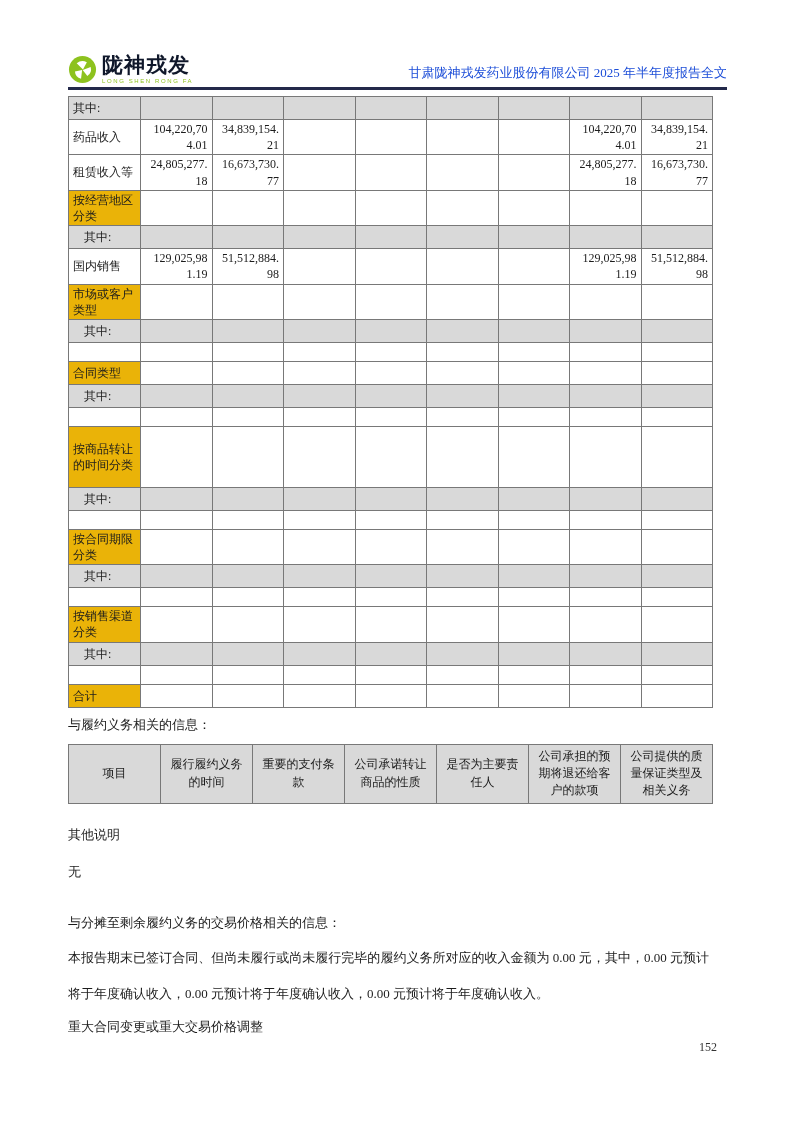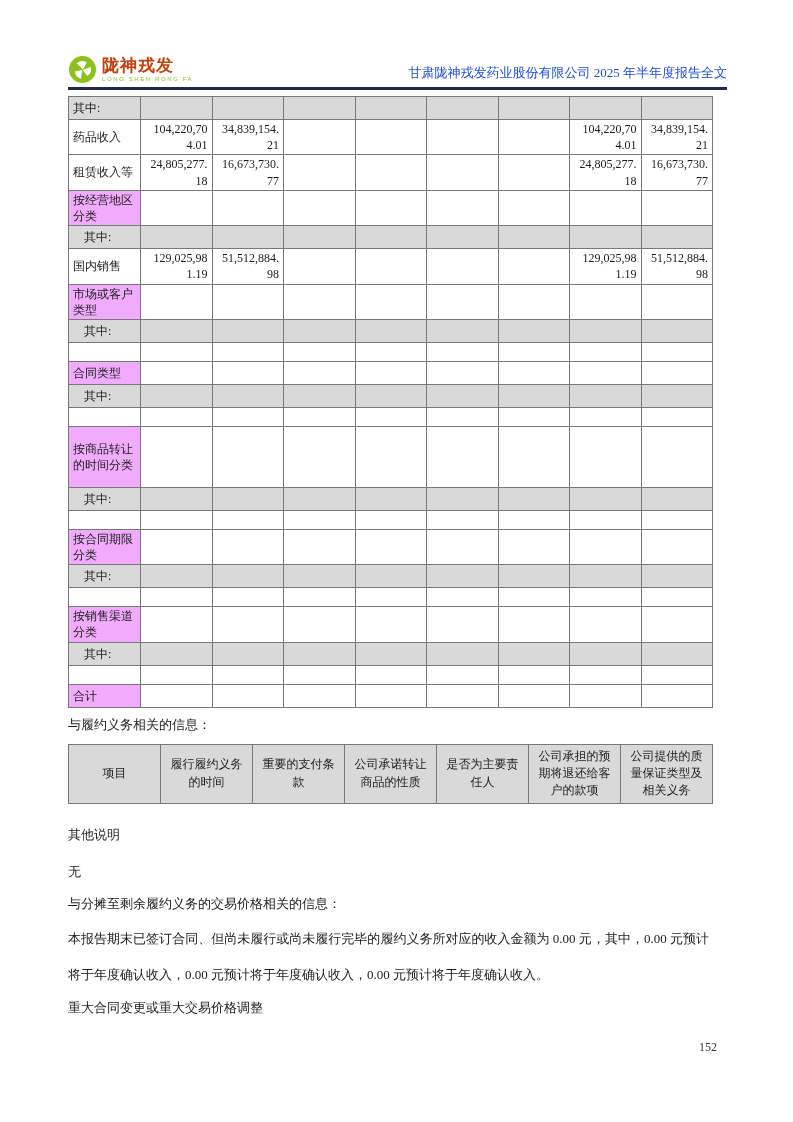--- a/index.html
+++ b/index.html
@@ -15,46 +15,46 @@
   
   .header{
     margin:46px 66px 0 68px;
     height:38px;
     border-bottom:3px solid #23294a;
     display:flex;justify-content:space-between;align-items:flex-end;
     padding-bottom:3px;
   }
   .logo{display:flex;align-items:center;gap:5px;}
   .logo-text{display:flex;flex-direction:column;line-height:1;}
-  .logo-cn{font-size:17px;font-weight:bold;color:#c2410c;letter-spacing:1px;font-family:"Liberation Serif","DejaVu Serif",serif;}
+  .logo-cn{font-size:21px;font-weight:bold;color:#0f172a;letter-spacing:1px;font-family:"Liberation Serif","DejaVu Serif",serif;}
   .logo-en{font-size:6px;color:#8dc21e;letter-spacing:1.6px;margin-top:2px;font-family:"Liberation Sans","DejaVu Sans",sans-serif;}
   .header-title{font-size:13px;color:#1d4ed8;padding-bottom:2px;}
   
   .content{margin-left:68px;width:645px;}
   table{border-collapse:collapse;table-layout:fixed;width:644px;}
   td{border:1px solid #787878;font-size:12px;vertical-align:middle;
      padding:1px 4px;line-height:1.35;overflow:hidden;}
   td.lab{text-align:left;}
   td.val{text-align:right;word-break:break-all;}
   td.shaded-row, td.shaded-row-indent{background:#d9d9d9;}
-  td.lab.category{background:#f0abfc;}
+  td.lab.category{background:#eab308;}
   td.lab.shaded-row-indent{padding-left:15px;}
   #revenue-table{margin-top:6px;}
   
   #obligation-table{margin-top:10px;}
   #obligation-table td{
     background:#d9d9d9;text-align:center;height:54px;
     font-size:12px;line-height:1.45;padding:2px 6px;
   }
   
   .line{margin:0;font-size:13px;line-height:19px;}
   .h-perf{margin-top:7px;}
   .h-other{margin-top:21px;font-family:Liberation Serif, serif;}
   .h-none{margin-top:18px;}
-  .h-remaining{margin-top:13px;}
+  .h-remaining{margin-top:32px;}
   .para{margin:8px 4px 0 0;font-size:13px;line-height:36px;text-align:justify;}
   .h-major{margin-top:5px;}
   .unit{margin-top:13px;text-align:right;font-size:13px;}
   .page-number{position:absolute;top:1040px;right:76px;font-size:12px;color:#333;}
 </style>
 </head>
 <body>
 
 <div class="page">
 

